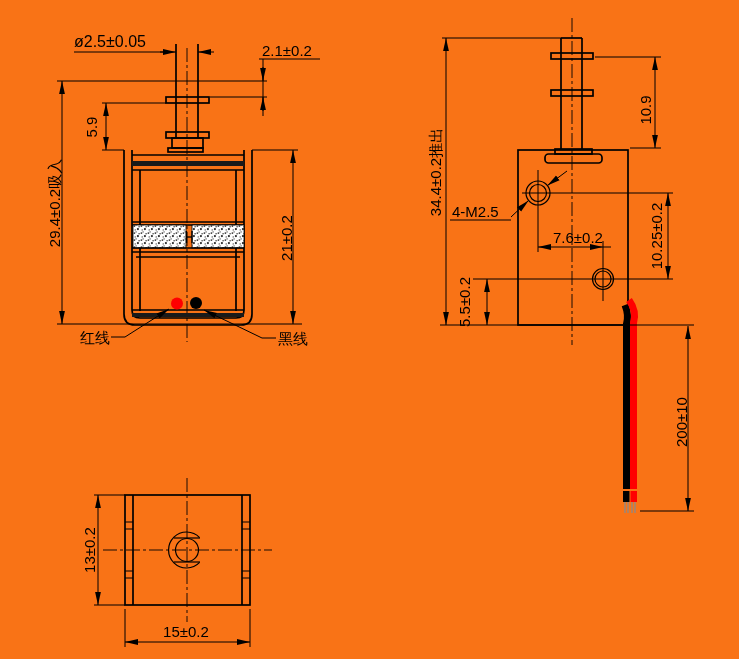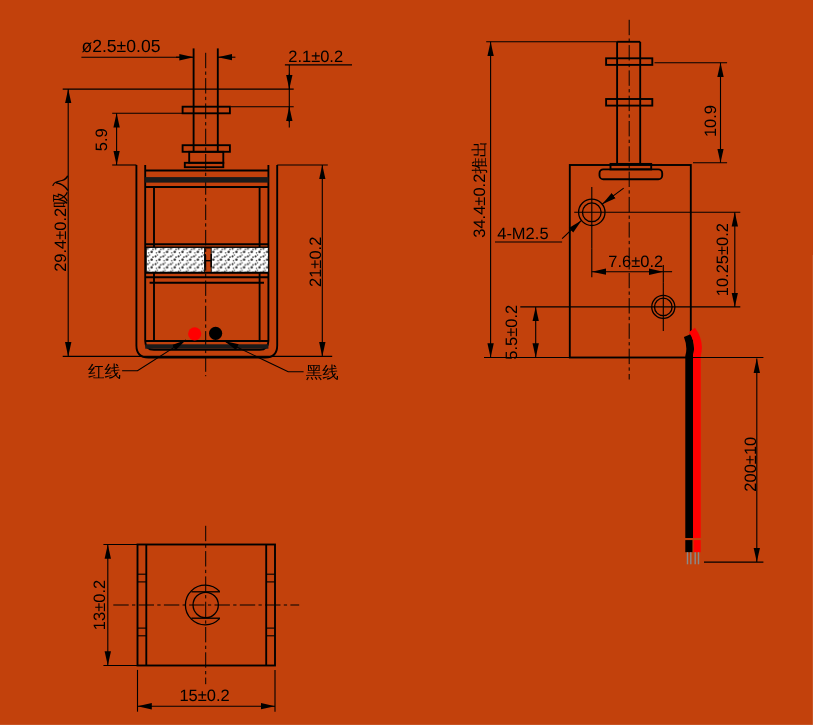--- a/index.html
+++ b/index.html
@@ -1,16 +1,16 @@
 <!DOCTYPE html>
 <html><head>
 <meta charset="utf-8">
 <style>
   html,body{margin:0;padding:0;background:#ffffff;}
-  .stage{width:739px;height:659px;background:#c2410c;position:relative;overflow:hidden;}
+  .stage{width:739px;height:659px;background:#f97316;position:relative;overflow:hidden;}
   svg{display:block;}
   .ol{stroke:#000;stroke-width:1.7;fill:none;stroke-linecap:butt;}
   .ml{stroke:#000;stroke-width:1.2;fill:none;}
   .tl{stroke:#000;stroke-width:1;fill:none;}
   .cl{stroke:#000;stroke-width:0.9;fill:none;stroke-dasharray:14 3 3 3;}
   .dim{stroke:#000;stroke-width:1;fill:none;marker-start:url(#arr);marker-end:url(#arr);}
   .at{stroke:#000;stroke-width:1;fill:none;marker-end:url(#arr);}
   .strand{stroke:#8a8a8a;stroke-width:1.3;fill:none;}
   text{font-family:"Liberation Sans","DejaVu Sans",sans-serif;font-size:15px;fill:#000;}
   text.big{font-size:16px;}

